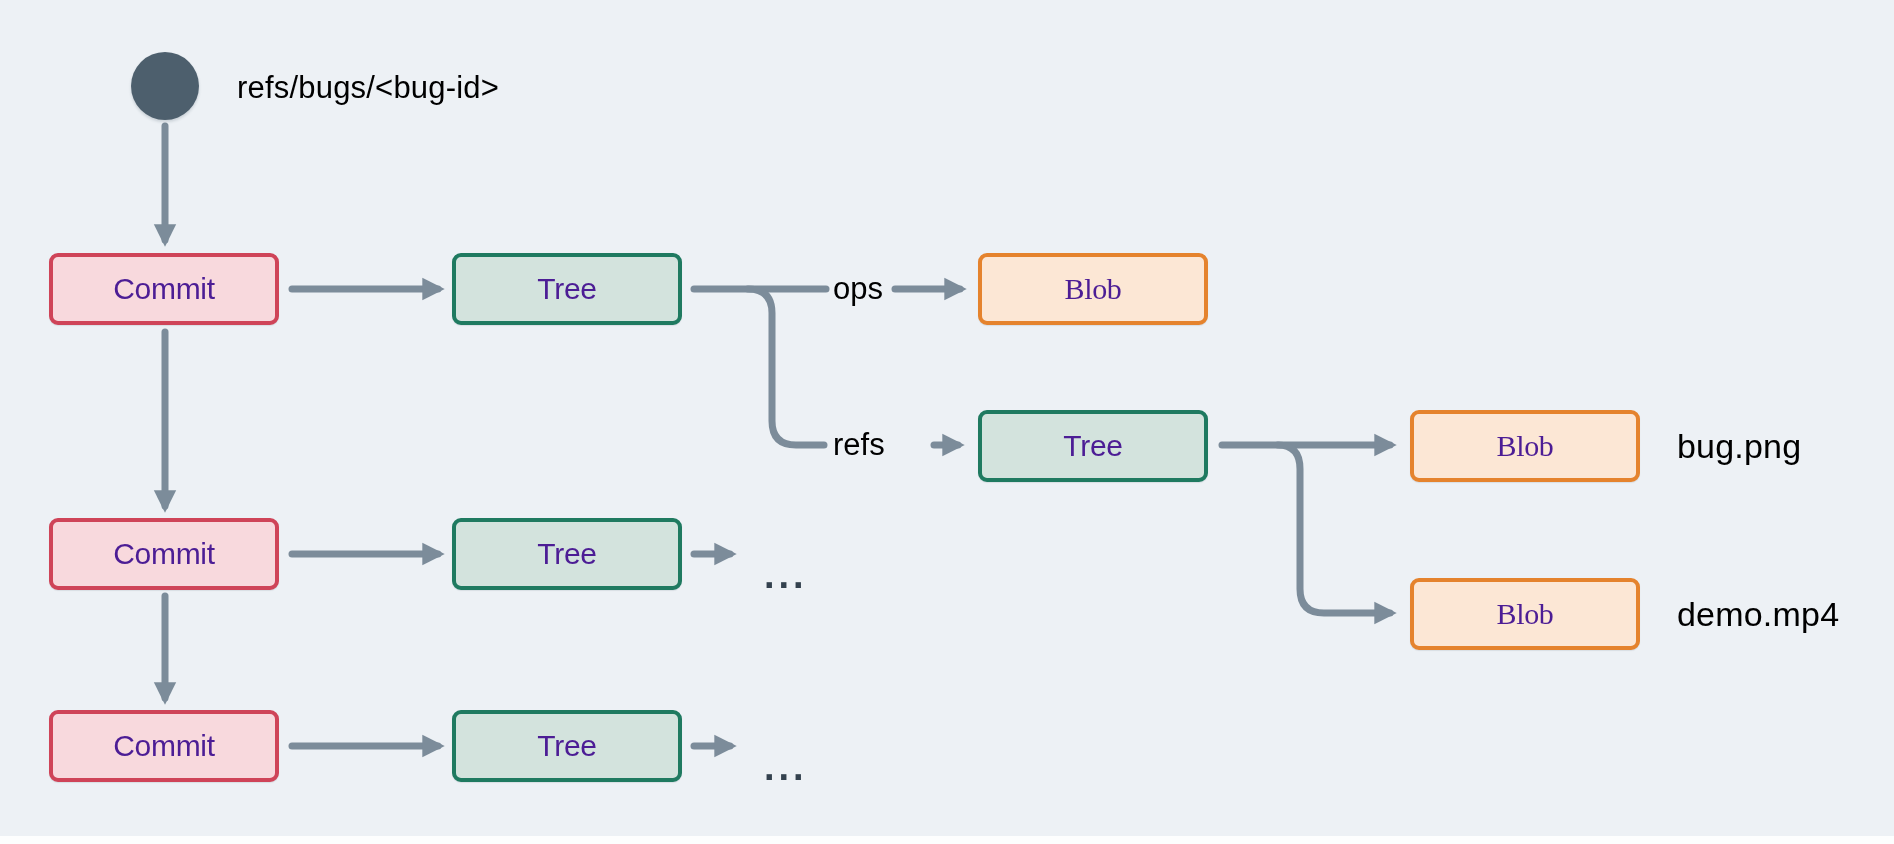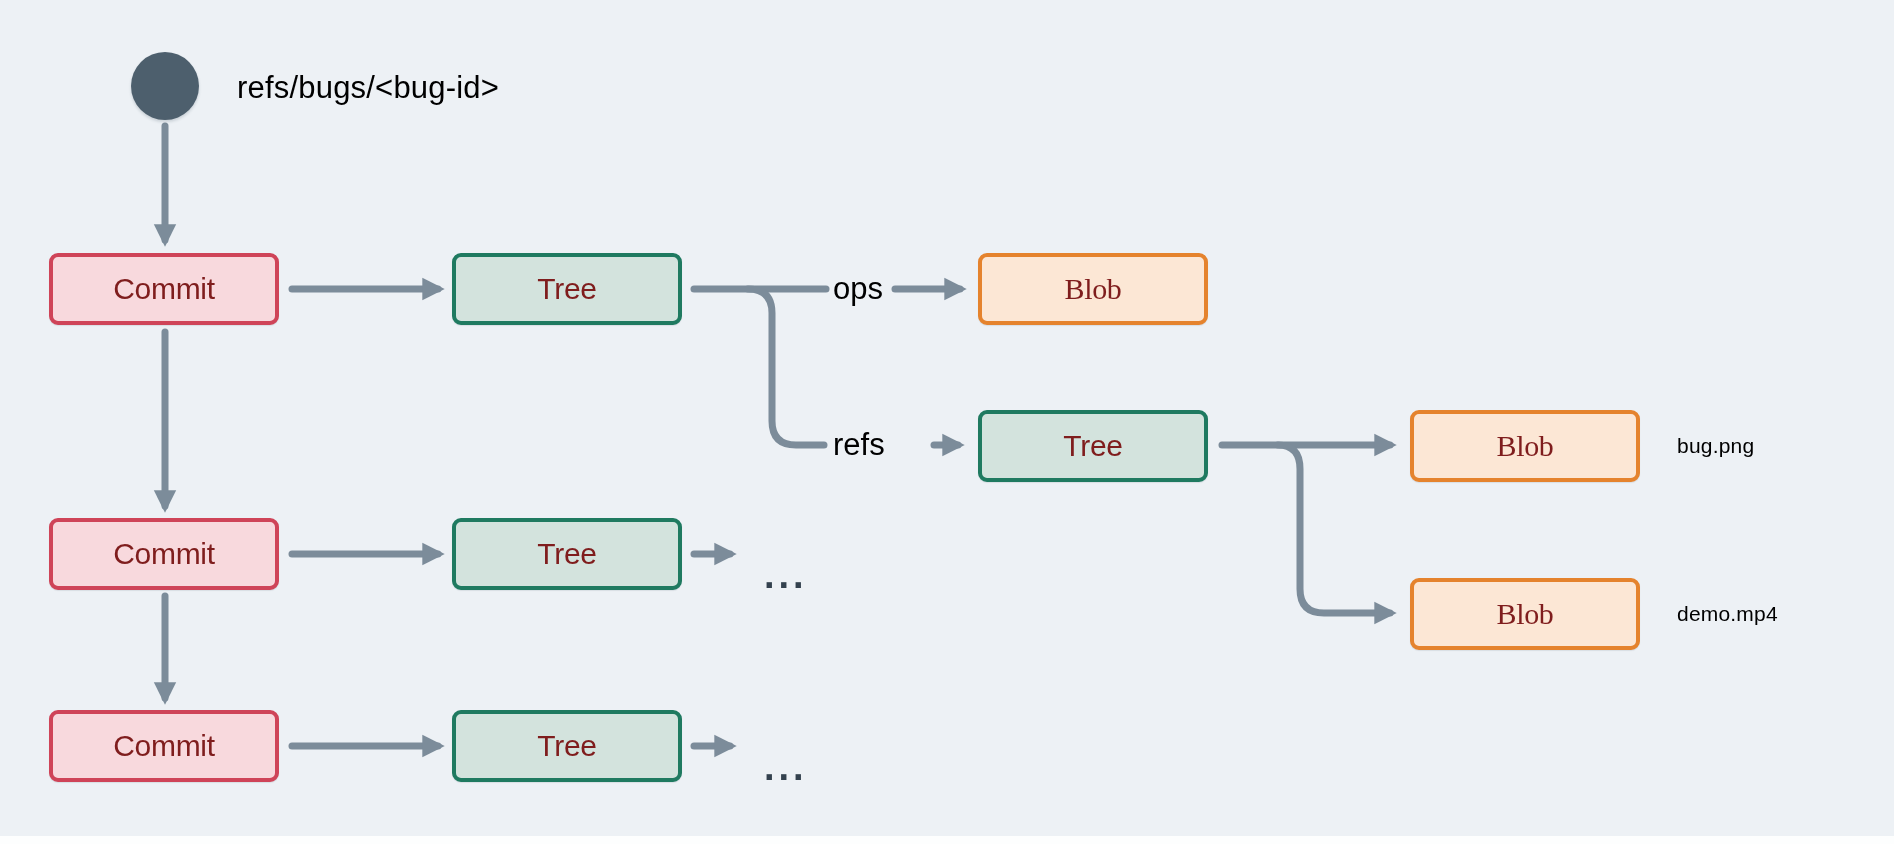--- a/index.html
+++ b/index.html
@@ -28,21 +28,21 @@
     width: 230px;
     height: 72px;
     box-sizing: border-box;
     border-radius: 9px;
     border: 4px solid transparent;
     display: flex;
     align-items: center;
     justify-content: center;
     font-size: 30px;
     letter-spacing: -0.3px;
-    color: #7f1d1d;
+    color: #4c1d95;
     box-shadow: 0 1px 1px rgba(40,60,80,0.10);
   }
   .node.commit { background: #f8d9dd; border-color: #cf4458; }
   .node.tree   { background: #d3e3dd; border-color: #1f7a60; }
   .node.blob   { background: #fce7d5; border-color: #e5832d; font-family: Liberation Serif, serif; }
   .ref-circle {
     position: absolute;
     left: 131px;
     top: 52px;
     width: 68px;
@@ -60,21 +60,21 @@
     left: 237px;
     top: 70px;
     font-size: 31px;
     letter-spacing: 0.2px;
   }
   .edge-label {
     font-size: 31px;
     transform: translateY(-50%);
   }
   .file-label {
-    font-size: 21px;
+    font-size: 34px;
     transform: translateY(-50%);
     letter-spacing: 0.2px;
   }
   .ellipsis {
     font-size: 38px;
     font-weight: 700;
     line-height: 1;
     letter-spacing: 4px;
     color: #33414e;
   }

